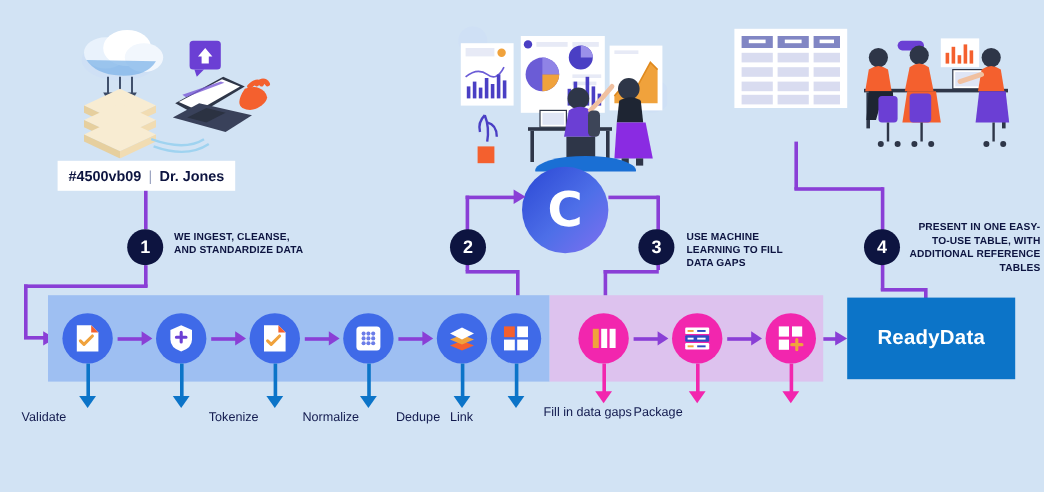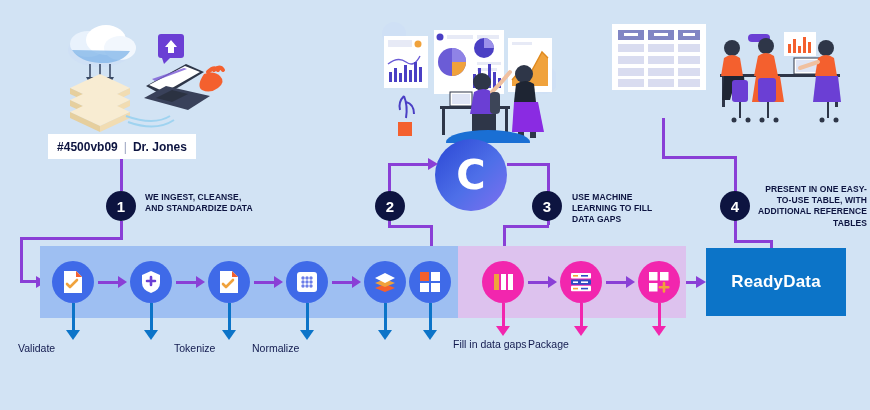--- a/index.html
+++ b/index.html
@@ -456,23 +456,25 @@
   <div class="abs stem blue" style="left:228px;"></div>
   <div class="abs caret blue" style="left:222px;"></div>
   <div class="abs steplabel" style="left:174px;">Tokenize</div>
 
   <div class="abs stem blue" style="left:306px;"></div>
   <div class="abs caret blue" style="left:300px;"></div>
   <div class="abs steplabel" style="left:252px;">Normalize</div>
 
   <div class="abs stem blue" style="left:384px;"></div>
   <div class="abs caret blue" style="left:378px;"></div>
+  <div class="abs steplabel" style="left:330px;">Dedupe</div>
 
   <div class="abs stem blue" style="left:429px;"></div>
   <div class="abs caret blue" style="left:423px;"></div>
+  <div class="abs steplabel" style="left:375px;">Link</div>
 
   <div class="abs node pink" style="left:482px;">
     <svg width="22" height="22" viewBox="0 0 22 22">
       <rect x="2" y="3" width="5" height="16" fill="#f0a23c"></rect>
       <rect x="9" y="3" width="5" height="16" fill="#ffffff"></rect>
       <rect x="16" y="3" width="5" height="16" fill="#ffffff"></rect>
     </svg>
   </div>
   <div class="abs hshaft" style="left:528px;width:22px;"></div>
   <div class="abs hhead" style="left:548px;"></div>

